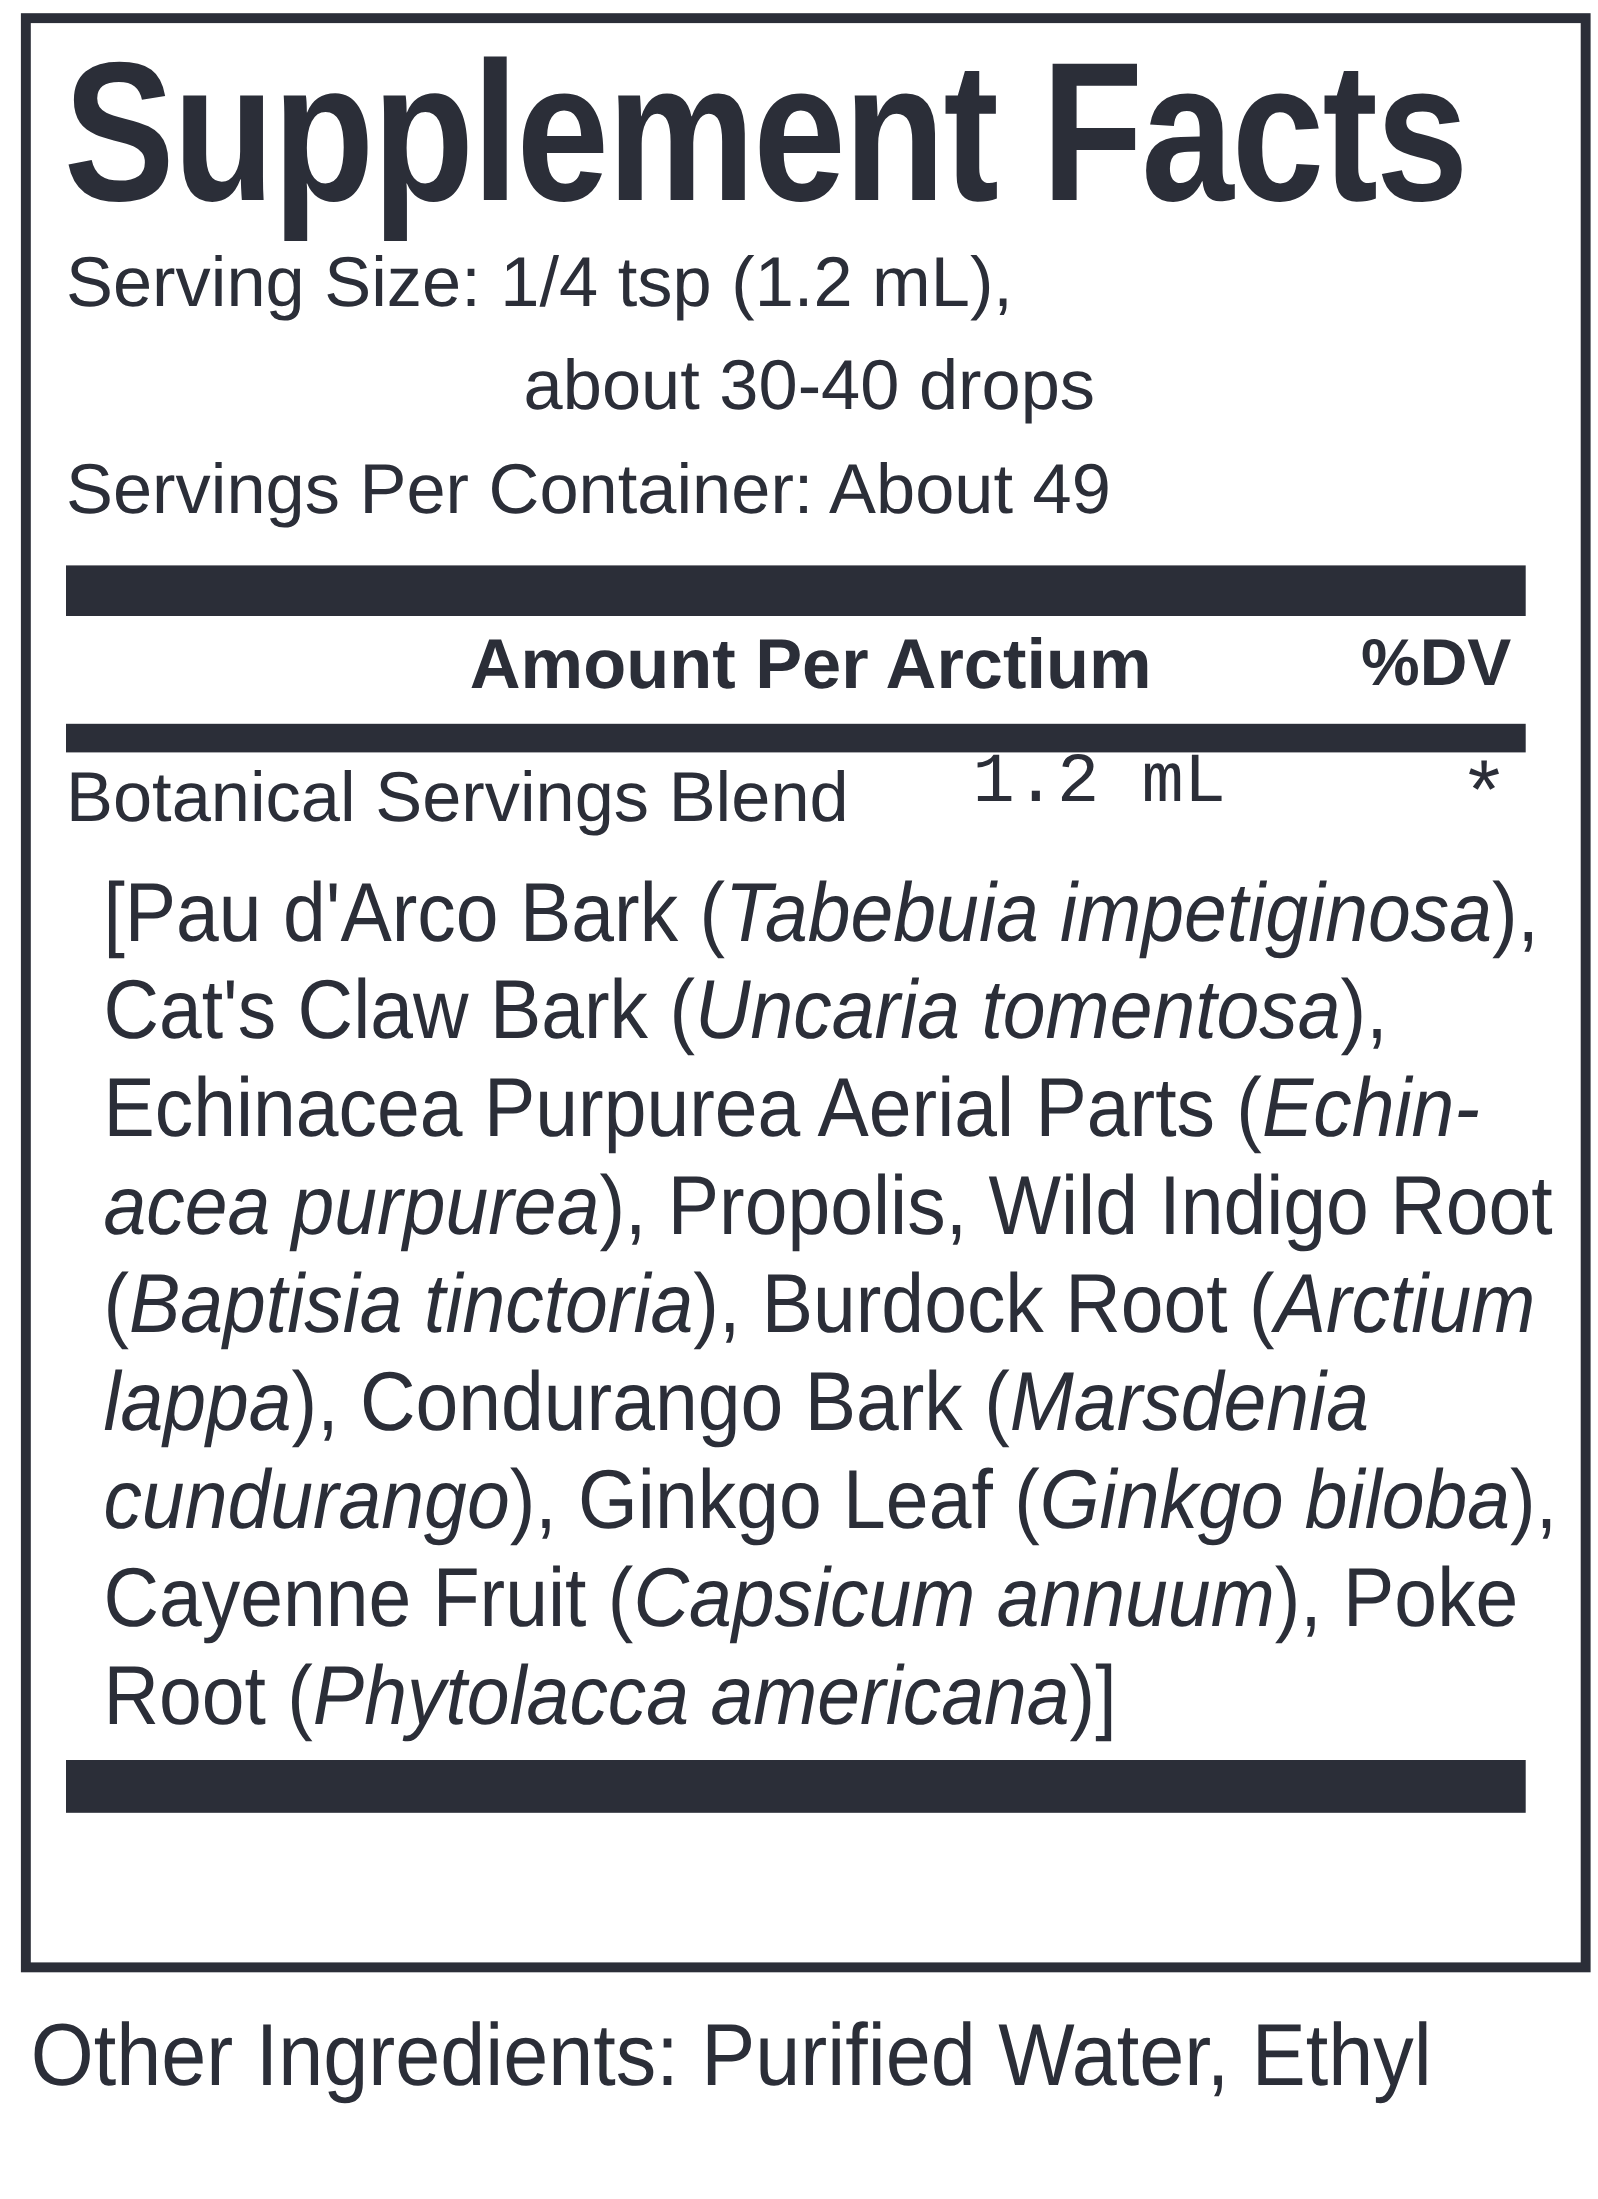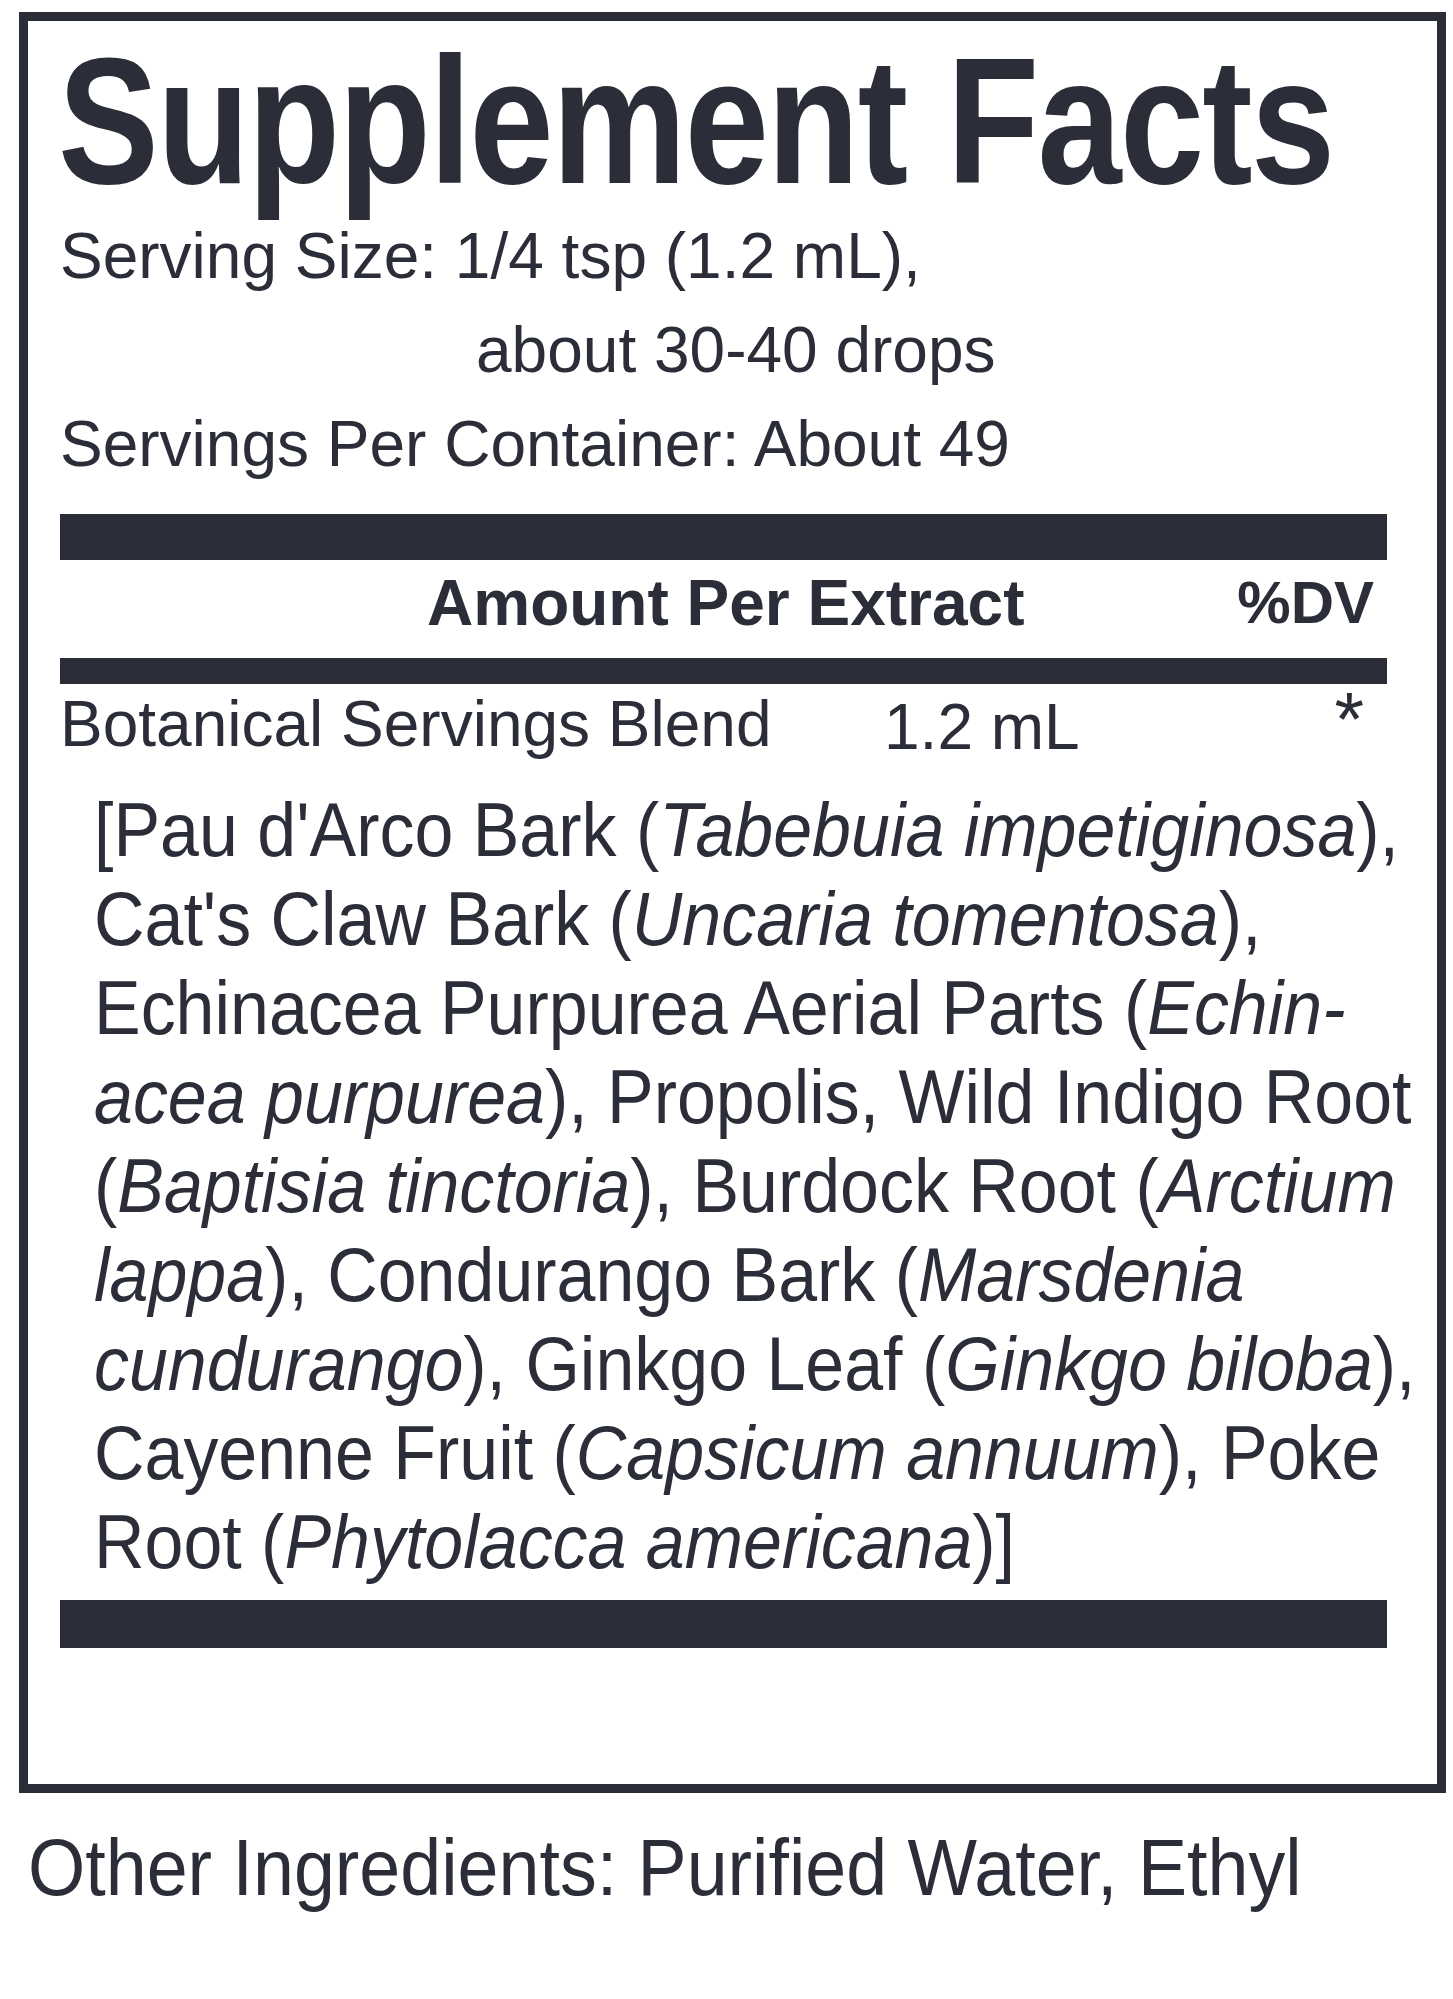--- a/index.html
+++ b/index.html
@@ -72,21 +72,21 @@
   }
   .dv-header {
     position: absolute;
     right: 63px;
     top: 534px;
     font-size: 60px;
     line-height: 96px;
     font-weight: bold;
   }
   .blend-name   { left: 32px;  top: 655px; }
-  .blend-amount { left: 856px; top: 658px; }
+  .blend-amount { left: 856px; top: 643px; font-family: Liberation Mono, monospace; }
   .blend-dv {
     position: absolute;
     right: 73px;
     top: 650px;
     font-size: 76px;
     line-height: 96px;
   }
   .blend {
     position: absolute;
     left: 66px;
@@ -126,21 +126,21 @@
     <div class="panel-title">Supplement Facts</div>
 
     <div class="body-line serving-1"><span class="cond">Serving Size: 1/4 tsp (1.2 mL),</span></div>
 
     <div class="body-line serving-2"><span class="cond">about 30-40 drops</span></div>
 
     <div class="body-line serving-3"><span class="cond">Servings Per Container: About 49</span></div>
 
     <div class="bar bar-1"></div>
 
-    <div class="body-line amount-header"><span class="cond">Amount Per Extract</span></div>
+    <div class="body-line amount-header"><span class="cond">Amount Per Arctium</span></div>
 
     <div class="dv-header"><span class="cond-r">%DV</span></div>
 
     <div class="bar bar-2"></div>
 
     <div class="body-line blend-name"><span class="cond">Botanical Servings Blend</span></div>
 
     <div class="body-line blend-amount"><span class="cond">1.2 mL</span></div>
 
     <div class="blend-dv"><span class="cond-r">*</span></div>

